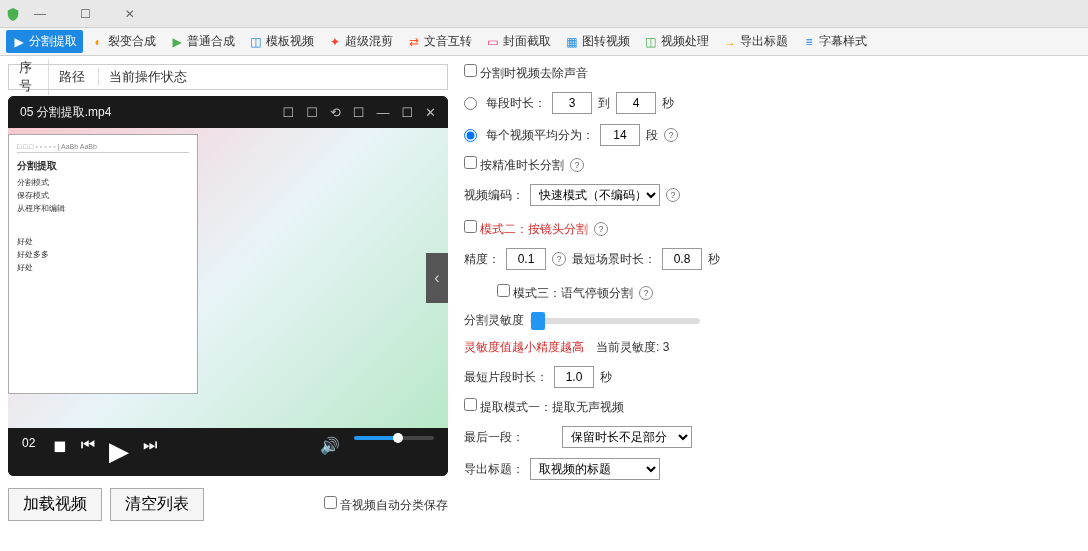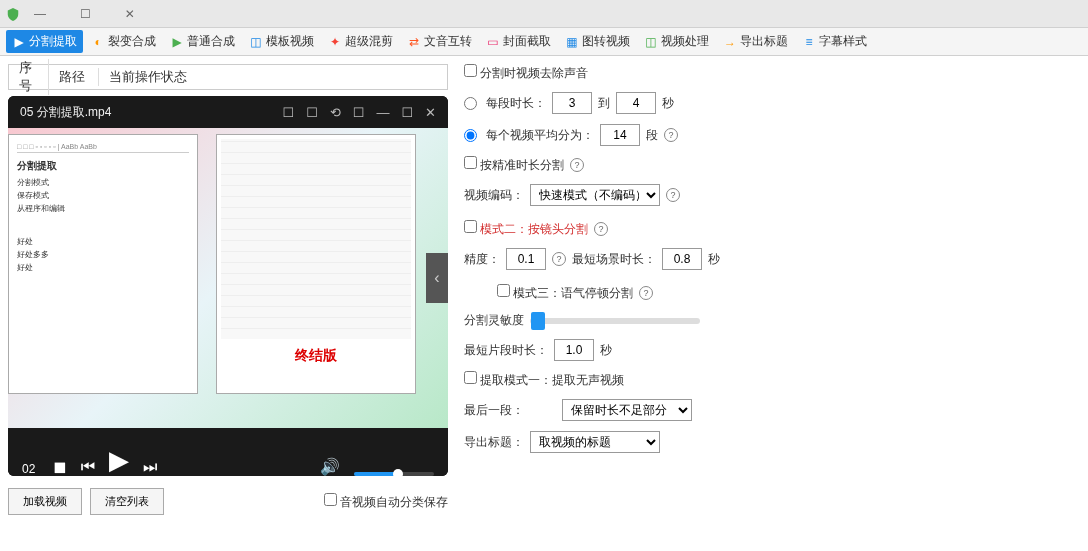--- a/index.html
+++ b/index.html
@@ -22,29 +22,29 @@
     .video-player { margin-top: 6px; background: #000; border-radius: 6px; overflow: hidden; position: relative; }
     .player-titlebar { height: 32px; background: #1a1a1a; display: flex; align-items: center; padding: 0 12px; color: #eee; font-size: 12px; justify-content: space-between; }
     .player-title-icons { display: flex; gap: 12px; font-size: 13px; color: #bbb; }
     .player-content { height: 300px; background: linear-gradient(135deg, #f8c8d0 0%, #e8f4f8 50%, #b8e8c8 100%); position: relative; display: flex; }
     .player-doc { background: #fff; width: 190px; height: 260px; margin: 6px 0 0 0; border: 1px solid #aaa; font-size: 8px; padding: 8px; color: #333; }
     .player-doc h4 { font-size: 10px; margin: 4px 0; }
     .player-doc p { margin: 2px 0; }
     .player-panel { background: #fff; width: 200px; height: 260px; margin: 6px 0 0 18px; border: 1px solid #aaa; font-size: 6px; padding: 4px; position: relative; }
     .player-panel-red { color: #d00; font-size: 14px; font-weight: bold; text-align: center; margin-top: 8px; }
     .player-side-arrow { position: absolute; right: 0; top: 50%; transform: translateY(-50%); width: 22px; height: 50px; background: #555; color: #ccc; display: flex; align-items: center; justify-content: center; font-size: 16px; }
-    .player-controls { height: 48px; background: #1a1a1a; display: flex; align-items: flex-end; padding: 0 14px; gap: 14px; color: #fff; }
+    .player-controls { height: 48px; background: #1a1a1a; display: flex; align-items: flex-start; padding: 8px 14px; gap: 14px; color: #fff; }
     .time-label { font-size: 12px; margin-right: 4px; }
     .ctrl-btn { color: #fff; font-size: 16px; cursor: pointer; }
     .play-btn { font-size: 26px; }
     .vol-slider { width: 80px; height: 4px; background: #444; position: relative; border-radius: 2px; }
     .vol-fill { position: absolute; left: 0; top: 0; height: 100%; width: 55%; background: #2196f3; border-radius: 2px; }
     .vol-thumb { position: absolute; left: 55%; top: 50%; transform: translate(-50%,-50%); width: 10px; height: 10px; background: #fff; border-radius: 50%; }
     .bottom-actions { display: flex; gap: 8px; margin-top: 12px; align-items: center; }
-    .std-btn { padding: 5px 14px; border: 1px solid #aaa; background: #f5f5f5; cursor: pointer; font-size: 11px; }
+    .std-btn { padding: 5px 14px; border: 1px solid #aaa; background: #f5f5f5; cursor: pointer; font-size: 16px; }
     .form-row { display: flex; align-items: center; margin-bottom: 10px; gap: 6px; font-size: 12px; }
     .form-row label { white-space: nowrap; }
     .form-row select, .form-row input[type="text"] { border: 1px solid #999; padding: 2px 4px; font-size: 12px; height: 22px; background: #fff; }
     .num-input { width: 40px; text-align: center; }
     .help-icon { display: inline-flex; width: 14px; height: 14px; border: 1px solid #888; border-radius: 50%; align-items: center; justify-content: center; font-size: 9px; color: #666; cursor: pointer; }
     .red-text { color: #d32f2f; }
     .slider-wrap { width: 170px; height: 6px; background: #ddd; position: relative; border-radius: 3px; }
     .slider-thumb { position: absolute; left: 8px; top: 50%; transform: translate(-50%,-50%); width: 14px; height: 18px; background: #2196f3; border-radius: 2px; }
     input[type="checkbox"], input[type="radio"] { margin-right: 3px; }
   </style>
@@ -137,24 +137,20 @@
           <div style="font-size:7px;color:#888;border-bottom:1px solid #ccc;padding-bottom:2px;margin-bottom:6px;">□ □ □ ▫ ▫ ▫ ▫ ▫ | AaBb AaBb</div>
           <h4>分割提取</h4>
           <p>分割模式</p>
           <p>保存模式</p>
           <p>从程序和编辑</p>
           <br><br>
           <p>好处</p>
           <p>好处多多</p>
           <p>好处</p>
         </div>
-        <div class="player-panel">
-          <div style="height:200px;background:repeating-linear-gradient(0deg,#f8f8f8 0,#f8f8f8 10px,#eee 10px,#eee 11px);"></div>
-          <div class="player-panel-red">终结版</div>
-        </div>
         <div class="player-side-arrow">‹</div>
       </div>
       <div class="player-controls">
         <span class="time-label">02</span>
         <span class="ctrl-btn">◼</span>
         <span class="ctrl-btn">⏮</span>
         <span class="ctrl-btn play-btn">▶</span>
         <span class="ctrl-btn">⏭</span>
         <span style="flex:1"></span>
         <span class="ctrl-btn">🔊</span>
@@ -217,20 +213,24 @@
       <label><input type="checkbox" style=""><span>模式三：语气停顿分割</span></label>
       <span class="help-icon">?</span>
     </div>
     <div class="form-row">
       <label>分割灵敏度</label>
       <div class="slider-wrap">
           <div class="slider-thumb"></div>
         </div>
     </div>
     <div class="form-row">
+      <span class="red-text">灵敏度值越小精度越高</span>
+      <span style="margin-left:6px;"><span>当前灵敏度: </span><span>3</span></span>
+    </div>
+    <div class="form-row">
       <label>最短片段时长：</label>
       <input type="text" class="num-input" value="1.0" style="">
       <span>秒</span>
     </div>
     <div class="form-row" style="margin-top:10px;">
       <label><input type="checkbox" style=""><span>提取模式一：提取无声视频</span></label>
     </div>
     <div class="form-row">
       <label>最后一段：</label>
       <select style="width:130px;margin-left:32px;"><option>保留时长不足部分</option></select>

